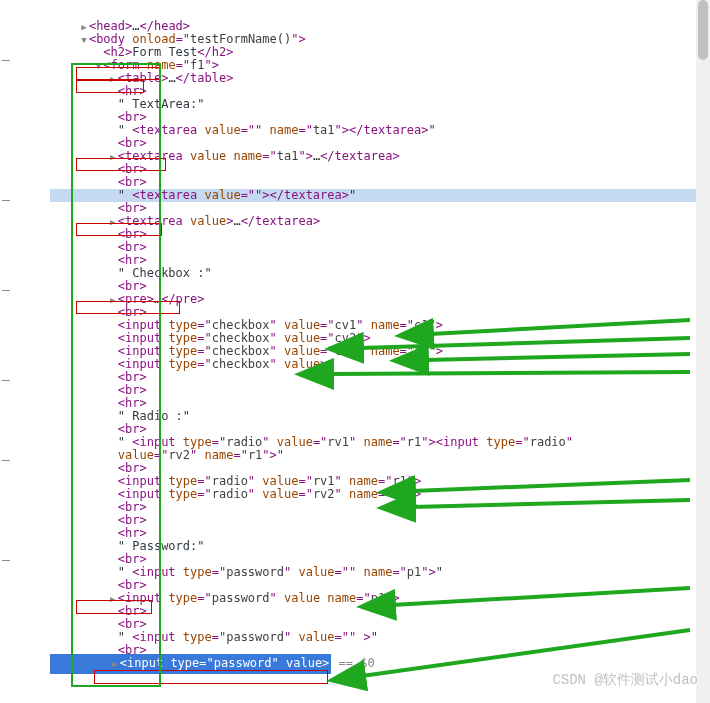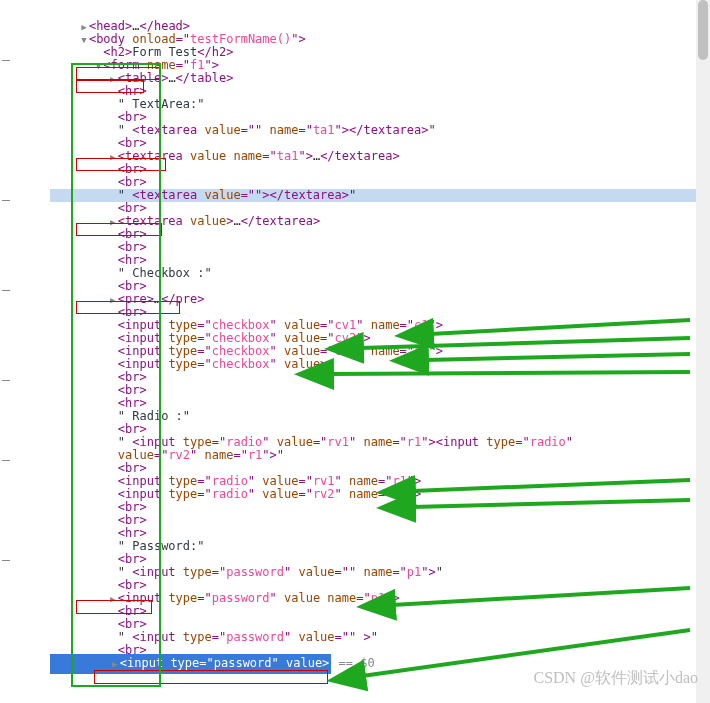--- a/index.html
+++ b/index.html
@@ -4,31 +4,31 @@
 <style>
   * { box-sizing: border-box; margin: 0; padding: 0; }
   body { font-family: Consolas, Menlo, monospace; font-size: 12px; background: #fff; width: 710px; height: 703px; overflow: hidden; position: relative; }
   .scroll-area { position: absolute; left: 20px; top: 20px; right: 8px; bottom: 10px; overflow: hidden; }
   .gutter { position: absolute; left: 0; top: 0; width: 30px; height: 100%; background: #fff; }
   .code { position: absolute; left: 30px; top: 0; right: 0; line-height: 19px; white-space: pre; }
   .ln { height: 13px; display: flex; align-items: center; position: relative; }
   .arrow { display: inline-block; width: 10px; color: #888; font-size: 9px; text-align: center; }
   .tag { color: #881280; }
   .attr-name { color: #994500; text-align: right; }
-  .attr-value { color: #ec4899; }
+  .attr-value { color: #404040; }
   .txtnode { color: #303942; text-align: center; }
   .plain { color: #222; }
   .hl-blue { background: #3879d9; color: #fff; }
   .hl-blue .tag, .hl-blue .attr-name, .hl-blue .attr-value, .hl-blue .plain { color: #fff; }
   .sel-row { background: #c5d9f1; }
   .redbox { border: 1px solid #cc0000; position: absolute; pointer-events: none; }
   .greenbox { border: 2px solid #1fa81f; position: absolute; pointer-events: none; }
   .num { position: absolute; color: #d40000; font-family: Arial, sans-serif; font-size: 14px; font-weight: normal; }
   .arrow-svg { position: absolute; }
-  .watermark { position: absolute; right: 12px; bottom: 14px; color: #bfbfbf; font-family: Liberation Serif, serif; font-size: 16px; pointer-events: none; margin-left: 20px; }
+  .watermark { position: absolute; right: 12px; bottom: 14px; color: #bfbfbf; font-family: Liberation Mono, monospace; font-size: 14px; pointer-events: none; margin-left: 20px; }
   .left-marks { position: absolute; left: 0; width: 14px; height: 100%; }
   .lm { position: absolute; left: 2px; width: 8px; height: 1px; border-top: 1px solid #888; }
   .scrollbar { position: absolute; right: 0; top: 0; bottom: 0; width: 14px; background: #f0f0f0; }
   .thumb { position: absolute; left: 2px; right: 2px; top: 0; height: 60px; background: #c0c0c0; border-radius: 5px; }
 </style>
 </head>
 <body>
 
 <div class="left-marks">
   <div class="lm" style="top:60px"></div>

